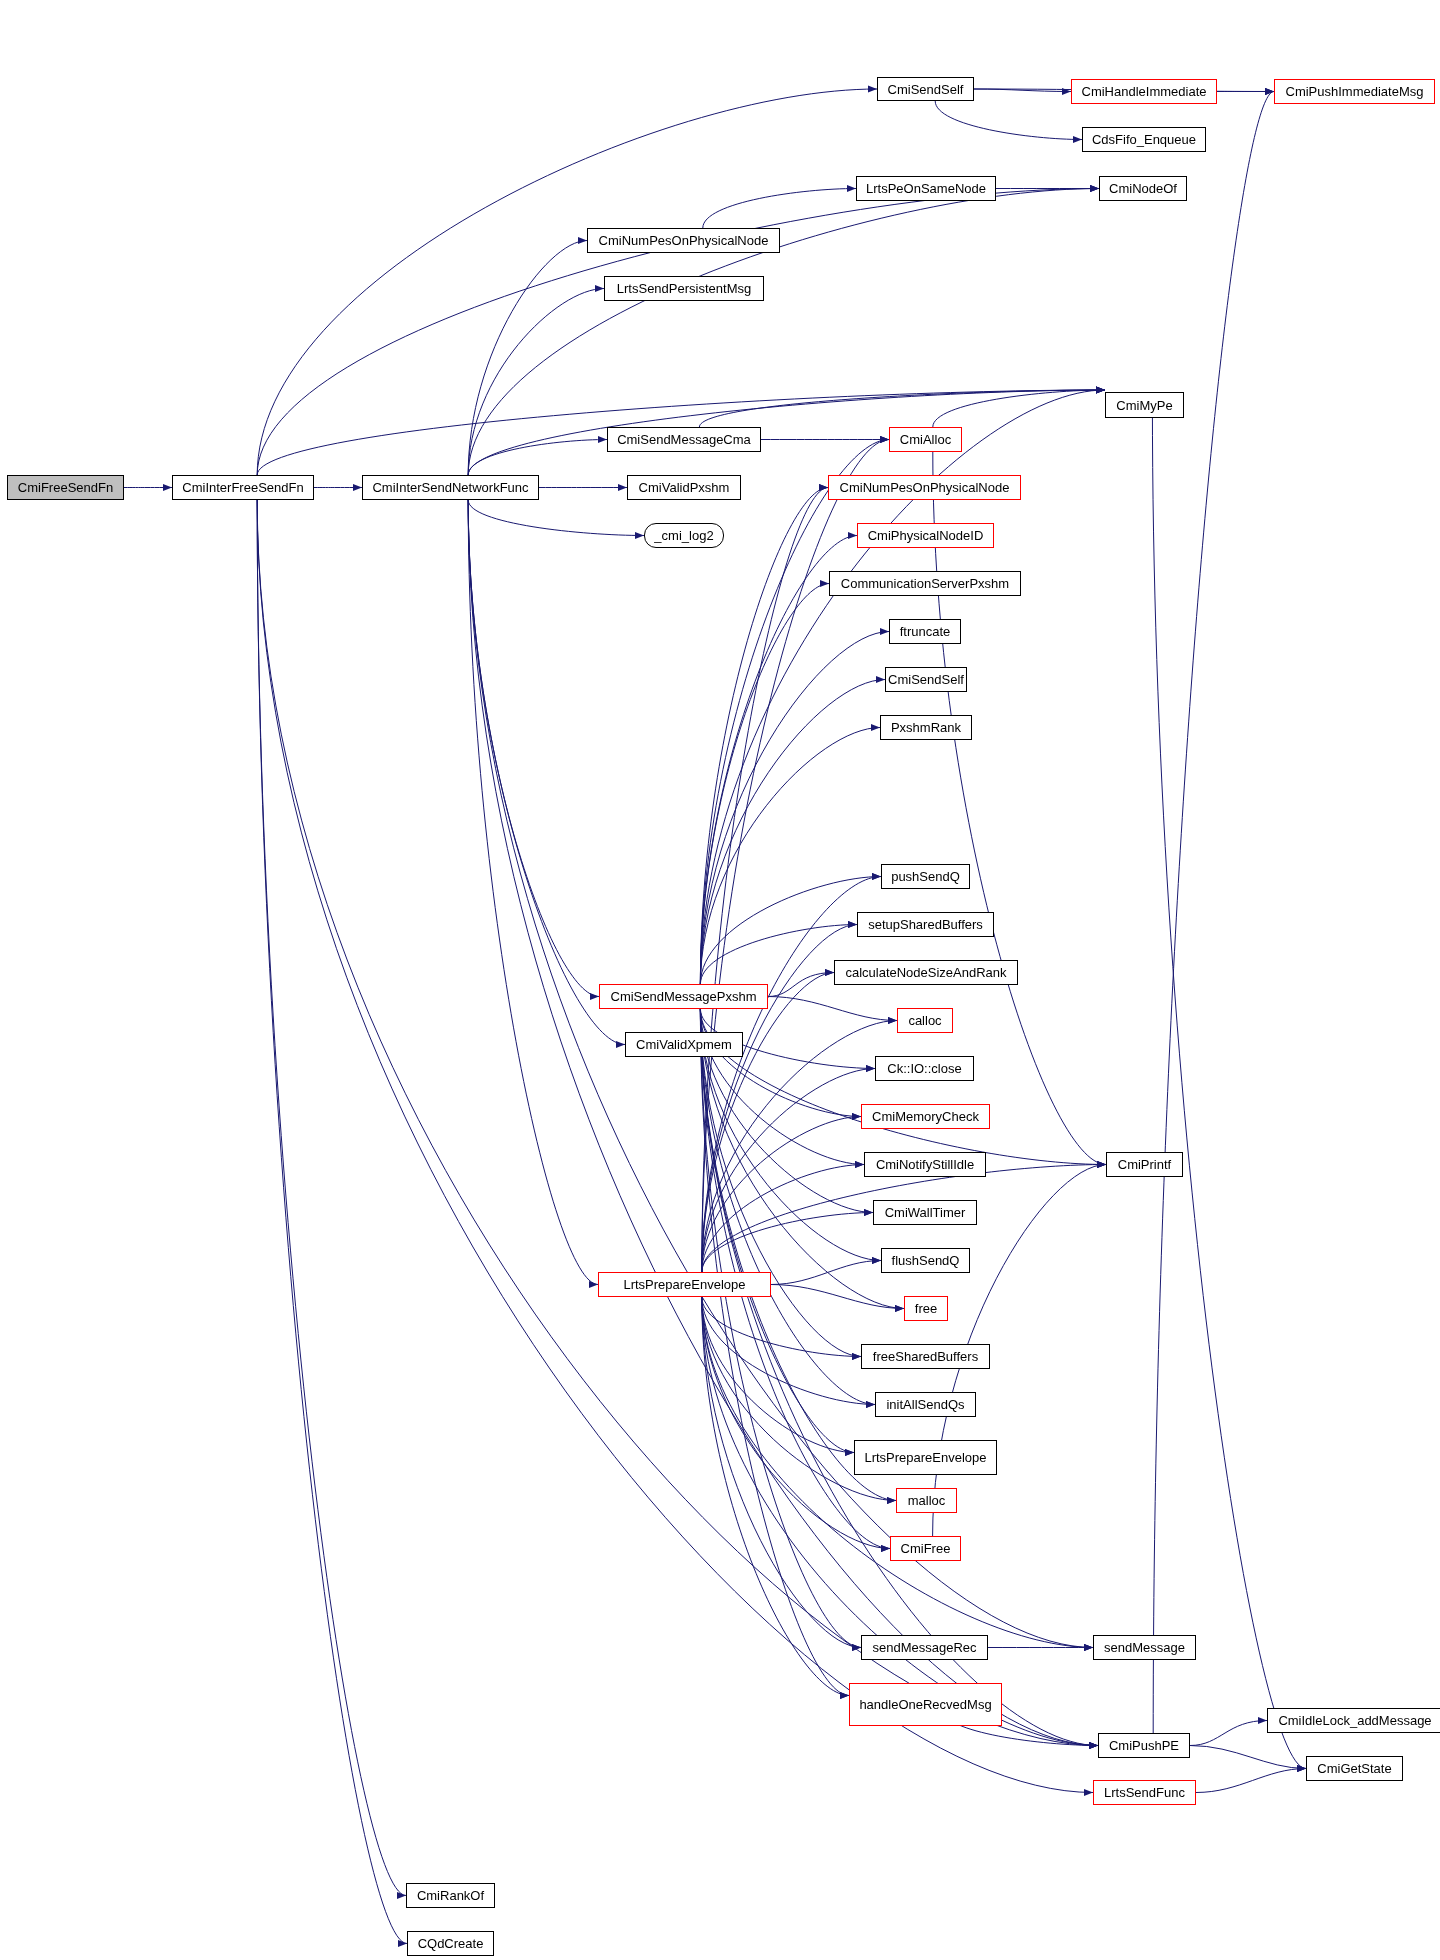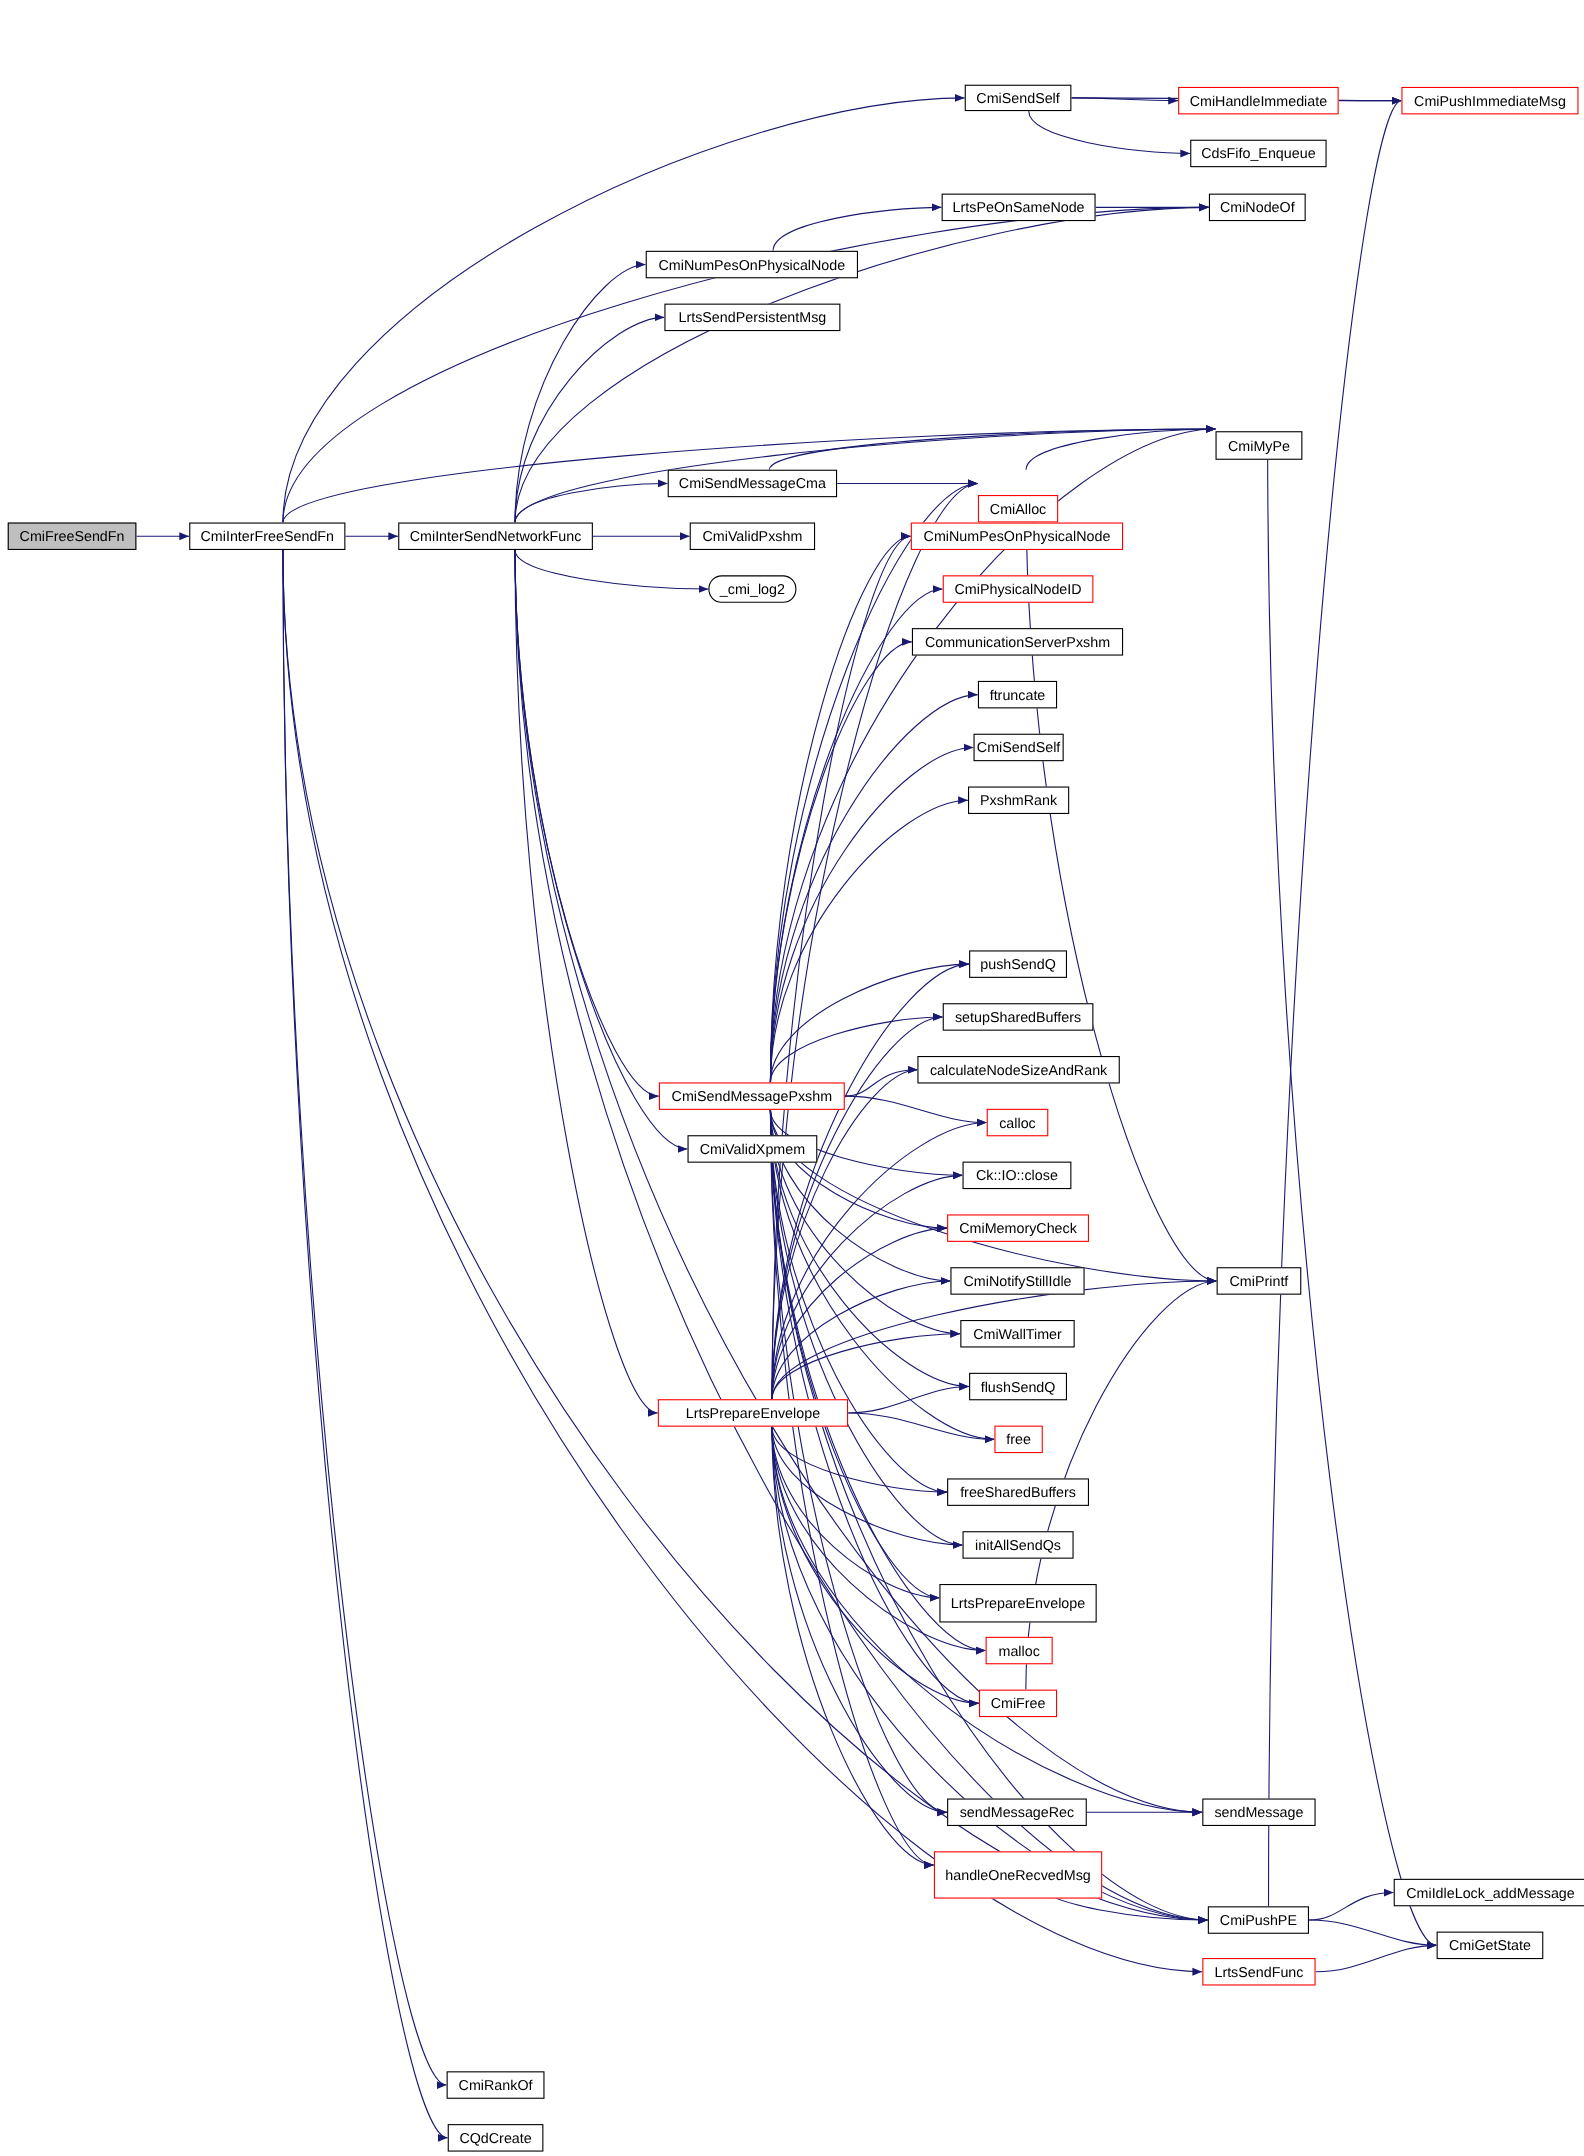--- a/index.html
+++ b/index.html
@@ -149,21 +149,21 @@
       </div>
       <div class="node" style="left: 604px; top: 276px; width: 160px; height: 25px;">
         <span>LrtsSendPersistentMsg</span>
       </div>
       <div class="node" style="left: 1105px; top: 392px; width: 79px; height: 26px;">
         <span>CmiMyPe</span>
       </div>
       <div class="node" style="left: 607px; top: 427px; width: 154px; height: 25px;">
         <span>CmiSendMessageCma</span>
       </div>
-      <div class="node red" style="left: 889px; top: 450px; width: 73px; height: 25px; text-align: right;">
+      <div class="node red" style="left: 889px; top: 427px; width: 73px; height: 25px; text-align: right;">
         <span>CmiAlloc</span>
       </div>
       <div class="node" style="left: 627px; top: 475px; width: 114px; height: 25px;">
         <span>CmiValidPxshm</span>
       </div>
       <div class="node red" style="left: 828px; top: 475px; width: 193px; height: 25px;">
         <span>CmiNumPesOnPhysicalNode</span>
       </div>
       <div class="node" style="left: 644px; top: 523px; width: 80px; height: 25px; border-radius: 12px;">
         <span>_cmi_log2</span>

